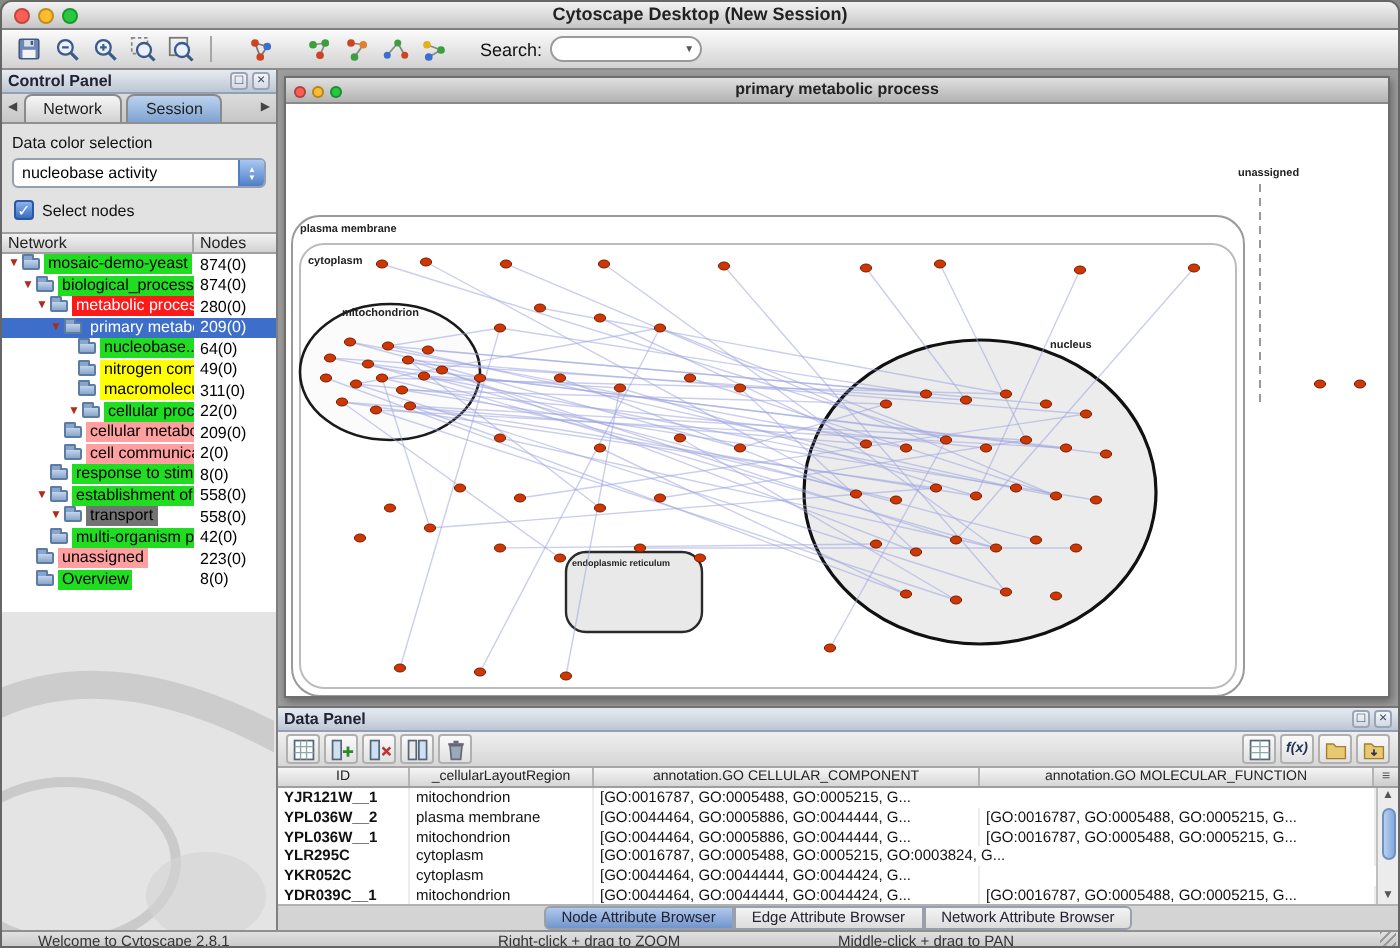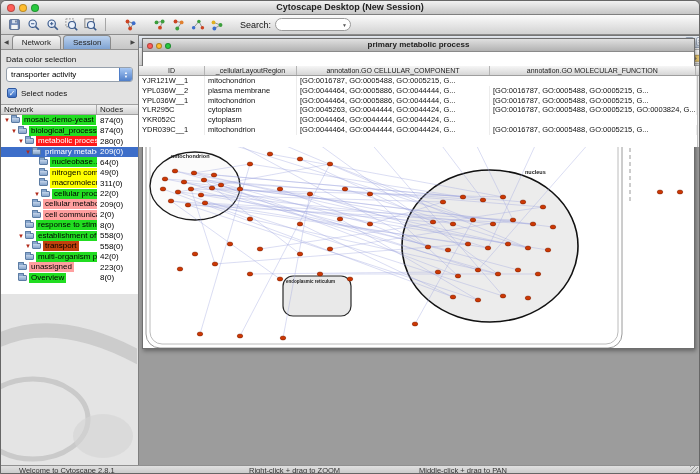--- a/index.html
+++ b/index.html
@@ -54,21 +54,21 @@
   .tzone { width:96px; display:flex; align-items:center; overflow:hidden; flex:none; }
   .twisty { color:#b22a1a; font-size:6px; width:8px; flex:none; text-align:center; }
   .folder { width:9px; height:6px; flex:none; background:linear-gradient(#c4d4ea,#88a6cc); border:1px solid #5c7ca4; border-radius:1px; position:relative; margin-right:2px; }
   .folder::before { content:""; position:absolute; top:-3px; left:-1px; width:4px; height:2px; background:#88a6cc; border:1px solid #5c7ca4; border-bottom:none; border-radius:1px 1px 0 0; }
   .tlabel { font-size:8px; line-height:10px; padding:0 2px; white-space:nowrap; color:#000; }
   .tree-row.sel .tlabel { color:#fff; background:transparent !important; }
   .tcount { font-size:8px; padding-left:3px; white-space:nowrap; }
   .cp-rest { flex:1; position:relative; background:#e4e4e4; overflow:hidden; }
 
   
-  .main { flex:1; display:flex; flex-direction:row; background:#9c9c9c; min-width:0; }
+  .main { flex:1; display:flex; flex-direction:column; background:#9c9c9c; min-width:0; }
   .desktop { height:318px; position:relative; }
   .net-window { position:absolute; left:3px; top:3px; width:553px; height:311px; background:#fff; border:1px solid #6e6e6e; box-shadow:1px 2px 4px rgba(0,0,0,.35); display:flex; flex-direction:column; }
   .net-titlebar { height:13px; background:linear-gradient(#e0e0e0,#b2b2b2); border-bottom:1px solid #8a8a8a; position:relative; flex:none; }
   .net-title { text-align:center; font-size:8px; font-weight:bold; line-height:12px; color:#222; }
   .net-traffic { position:absolute; left:4px; top:3.5px; display:flex; gap:3px; }
   .ntl { width:6px; height:6px; border-radius:50%; border:1px solid rgba(0,0,0,.3); }
   .net-canvas { flex:1; }
   svg text.rlabel { font:bold 5.5px "Liberation Sans",sans-serif; fill:#222; }
   svg text.rlabel-sm { font:bold 4.5px "Liberation Sans",sans-serif; fill:#222; }
 
@@ -79,21 +79,21 @@
   .dp-spacer { flex:1; }
   .fx-btn { font-size:7px; font-style:italic; font-weight:bold; color:#235; }
   .dp-table { flex:1; background:#fff; display:flex; flex-direction:column; position:relative; overflow:hidden; }
   .dp-head { height:10px; display:flex; background:linear-gradient(#f6f6f6,#d6d6d6); border-bottom:1px solid #9e9e9e; flex:none; }
   .hc { font-size:7px; line-height:9px; text-align:center; border-right:1px solid #b4b4b4; overflow:hidden; white-space:nowrap; color:#222; }
   .c0 { width:66px; flex:none; } .c1 { width:92px; flex:none; } .c2 { width:193px; flex:none; } .c3 { flex:1; }
   .hc-btn { width:12px; flex:none; font-size:7px; line-height:9px; text-align:center; background:linear-gradient(#eee,#ccc); color:#555; }
   .dp-rows { flex:1; overflow:hidden; margin-right:11px; }
   .dp-row { height:9.8px; display:flex; }
   .dc { font-size:7.5px; line-height:9.5px; padding-left:3px; white-space:nowrap; overflow:hidden; border-right:1px solid #ececec; color:#111; }
-  .dc.c0 { font-weight:normal; }
+  .dc.c0 { font-weight:bold; }
   .dp-scroll { position:absolute; right:0; top:10px; bottom:0; width:11px; background:#ececec; border-left:1px solid #c0c0c0; }
   .sc-arrow { position:absolute; left:0; right:0; text-align:center; font-size:6px; color:#555; line-height:8px; }
   .sc-up { top:0; } .sc-down { bottom:0; }
   .sc-thumb { position:absolute; top:10px; left:1.5px; width:7px; height:26px; border-radius:4px; background:linear-gradient(90deg,#b8d0f0,#84aadc); border:1px solid #7090c0; }
   .dp-footer { height:13px; display:flex; align-items:center; justify-content:center; background:#d4d4d4; border-top:1px solid #b2b2b2; flex:none; }
   .ftab { font-size:7.5px; line-height:10px; padding:0 8px; border:1px solid #98a0ac; background:linear-gradient(#f4f4f4,#dcdcdc); color:#223; }
   .ftab:first-child { border-radius:3px 0 0 3px; }
   .ftab:last-child { border-radius:0 3px 3px 0; }
   .ftab.sel { background:linear-gradient(#b0c8ec,#7195cc); }
 
@@ -206,31 +206,38 @@
     <span class="search-label">Search:</span>
     <span class="search-wrap">
       <input class="search-input" type="text" value="" style="">
       <span class="search-arrow">▼</span>
     </span>
   </div>
 
   <div class="body">
 
     <div class="control-panel">
+      <div class="panel-titlebar">
+        <span class="panel-title">Control Panel</span>
+        <span class="panel-btns">
+          <span class="pbtn">□</span>
+          <span class="pbtn">×</span>
+        </span>
+      </div>
       <div class="cp-tabs">
         <span class="tab-arrow">◀</span>
         <span id="cp-tab-slot" style="display:flex;align-items:flex-end;flex:1;">
             <span class="cp-tab">Network</span>
             <span class="cp-tab sel">Session</span>
           </span>
         <span class="tab-arrow">▶</span>
       </div>
       <div class="cp-label">Data color selection</div>
       <div class="cp-dropdown">
-        <span class="dd-value">transporter activity</span>
+        <span class="dd-value">nucleobase activity</span>
         <span class="dd-btn">
             <span>▲</span>
             <span>▼</span>
           </span>
       </div>
       <div class="cp-check">
         <span class="checkbox">✓</span>
         <span class="check-label">Select nodes</span>
       </div>
       <div class="tree-header">
@@ -331,21 +338,21 @@
               <span class="twisty">▼</span>
               <span class="folder"></span>
               <span class="tlabel" style="background: rgb(33, 221, 33);">establishment of l...</span>
             </div>
             <span class="tcount">558(0)</span>
           </div>
           <div class="tree-row">
             <div class="tzone" style="padding-left: 23px;">
               <span class="twisty">▼</span>
               <span class="folder"></span>
-              <span class="tlabel" style="background: #c2410c;">transport</span>
+              <span class="tlabel" style="background: #737373;">transport</span>
             </div>
             <span class="tcount">558(0)</span>
           </div>
           <div class="tree-row">
             <div class="tzone" style="padding-left: 16px;">
               <span class="twisty"></span>
               <span class="folder"></span>
               <span class="tlabel" style="background: rgb(33, 221, 33);">multi-organism pro...</span>
             </div>
             <span class="tcount">42(0)</span>
@@ -640,41 +647,45 @@
               </div>
               <div class="dp-row">
                 <div class="dc c0">YPL036W__1</div>
                 <div class="dc c1">mitochondrion</div>
                 <div class="dc c2">[GO:0044464, GO:0005886, GO:0044444, G...</div>
                 <div class="dc c3">[GO:0016787, GO:0005488, GO:0005215, G...</div>
               </div>
               <div class="dp-row">
                 <div class="dc c0">YLR295C</div>
                 <div class="dc c1">cytoplasm</div>
-                <div class="dc c2">[GO:0045263, GO:0044444, GO:0044424, G...</div>
                 <div class="dc c3">[GO:0016787, GO:0005488, GO:0005215, GO:0003824, G...</div>
               </div>
               <div class="dp-row">
                 <div class="dc c0">YKR052C</div>
                 <div class="dc c1">cytoplasm</div>
                 <div class="dc c2">[GO:0044464, GO:0044444, GO:0044424, G...</div>
               </div>
               <div class="dp-row">
                 <div class="dc c0">YDR039C__1</div>
                 <div class="dc c1">mitochondrion</div>
                 <div class="dc c2">[GO:0044464, GO:0044444, GO:0044424, G...</div>
                 <div class="dc c3">[GO:0016787, GO:0005488, GO:0005215, G...</div>
               </div>
             </div>
           <div class="dp-scroll">
             <span class="sc-arrow sc-up">▲</span>
             <span class="sc-thumb"></span>
             <span class="sc-arrow sc-down">▼</span>
           </div>
         </div>
+        <div class="dp-footer" id="dp-footer">
+            <span class="ftab sel">Node Attribute Browser</span>
+            <span class="ftab">Edge Attribute Browser</span>
+            <span class="ftab">Network Attribute Browser</span>
+          </div>
       </div>
     </div>
   </div>
 
   <div class="statusbar">
     <span class="st" id="st-welcome">Welcome to Cytoscape 2.8.1</span>
     <span class="st" id="st-zoom">Right-click + drag to ZOOM</span>
     <span class="st" id="st-pan">Middle-click + drag to PAN</span>
     <span class="grip"></span>
   </div>

